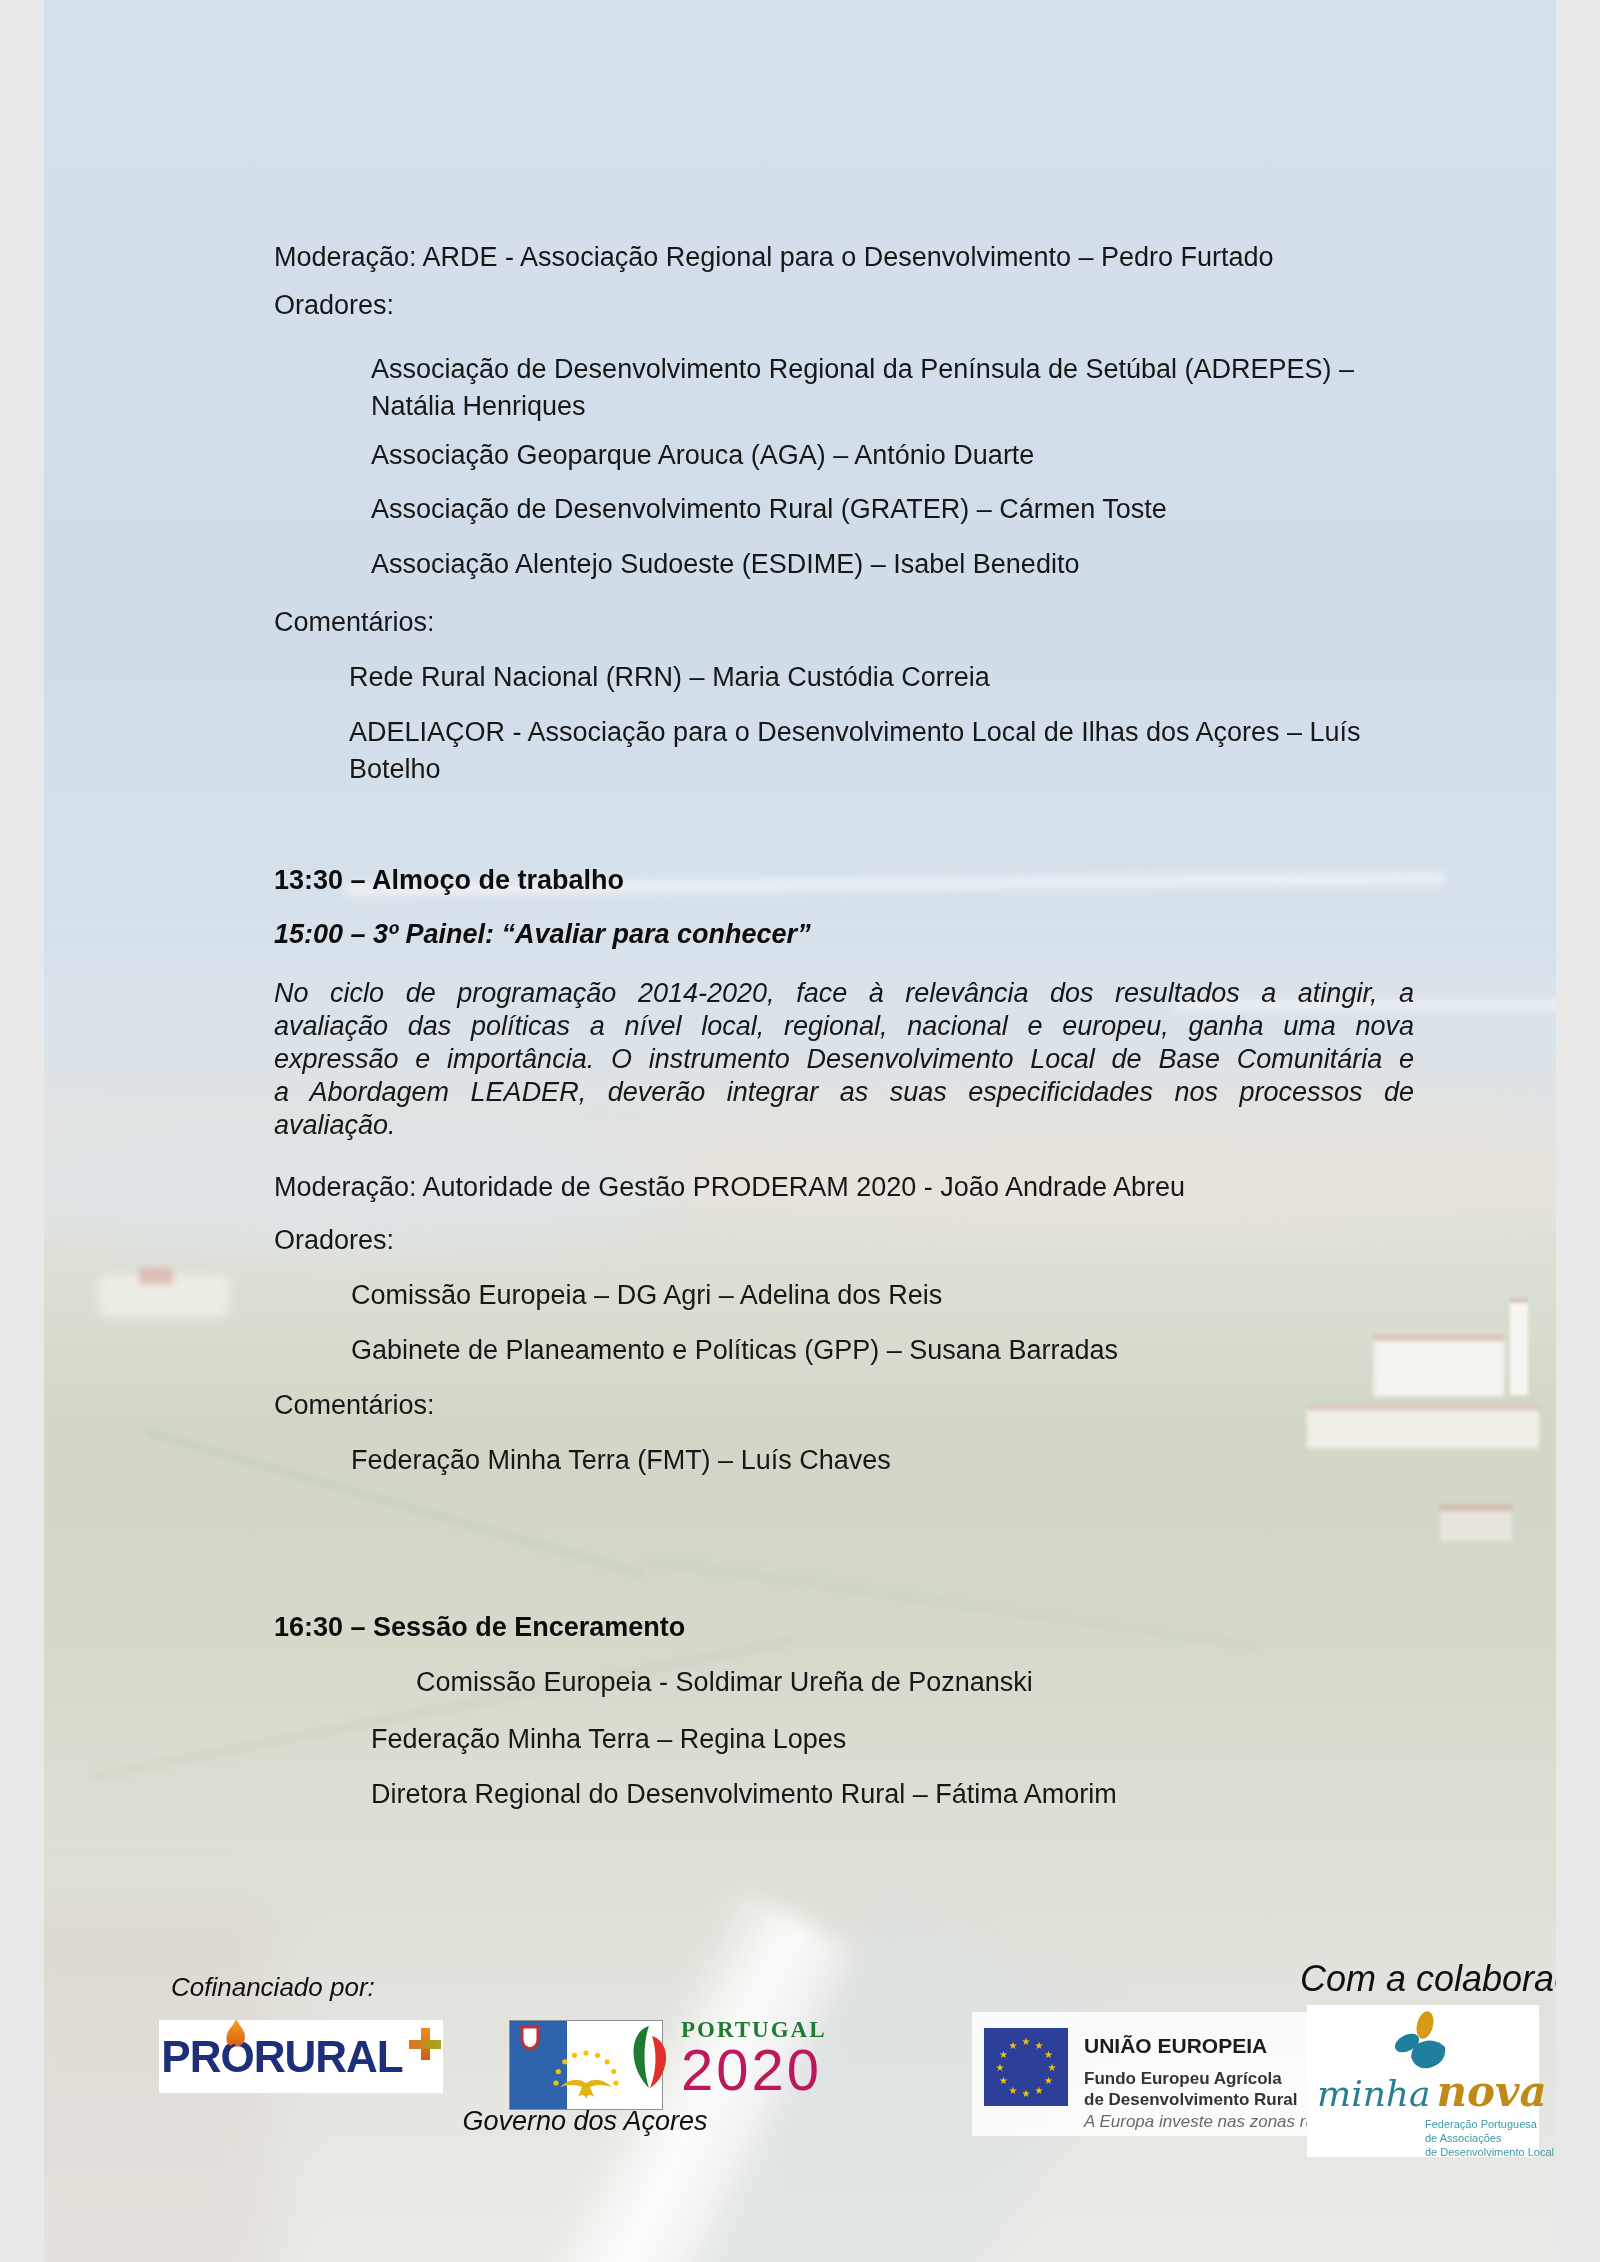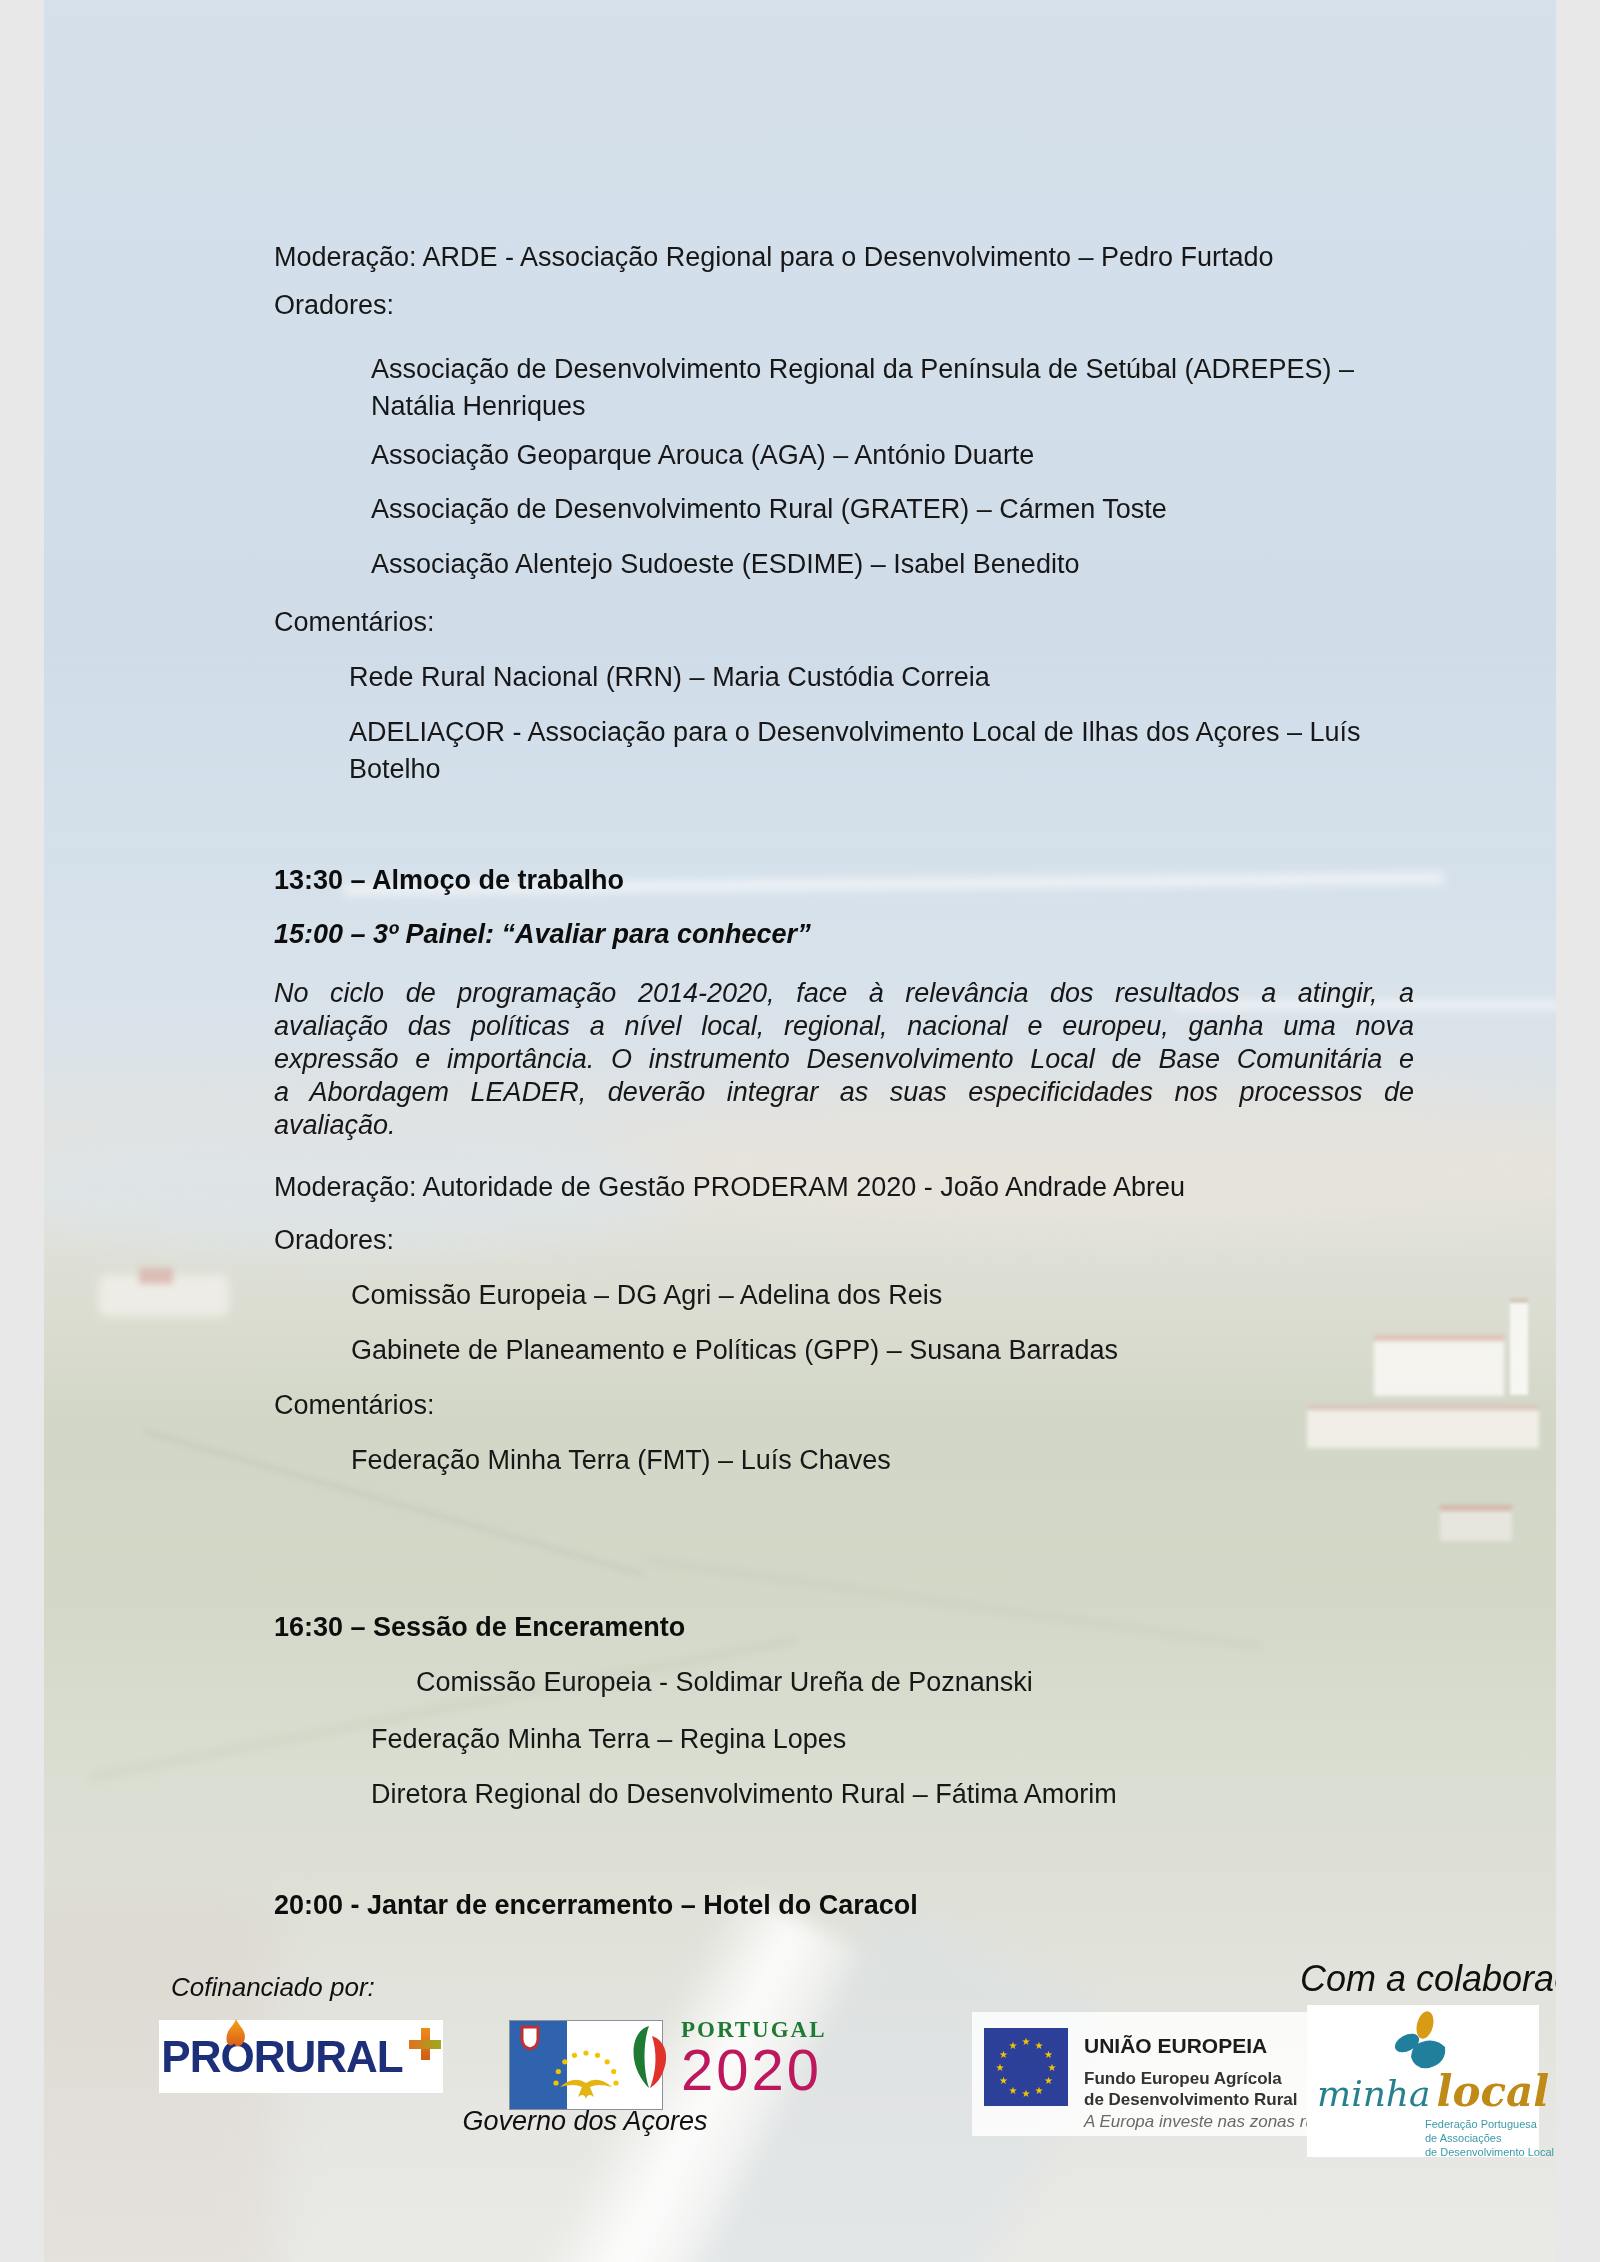--- a/index.html
+++ b/index.html
@@ -123,21 +123,20 @@
     <div class="line" style="left:307px;top:1277px;">Comissão Europeia – DG Agri – Adelina dos Reis</div>
     <div class="line" style="left:307px;top:1332px;">Gabinete de Planeamento e Políticas (GPP) – Susana Barradas</div>
     <div class="line" style="left:230px;top:1387px;">Comentários:</div>
     <div class="line" style="left:307px;top:1442px;">Federação Minha Terra (FMT) – Luís Chaves</div>
 
     <div class="line b" style="left:230px;top:1609px;">16:30 – Sessão de Enceramento</div>
     <div class="line" style="left:327px;top:1664px;margin-left:45px;">Comissão Europeia - Soldimar Ureña de Poznanski</div>
     <div class="line" style="left:327px;top:1721px;">Federação Minha Terra – Regina Lopes</div>
     <div class="line" style="left:327px;top:1776px;">Diretora Regional do Desenvolvimento Rural – Fátima Amorim</div>
 
-    <div class="line b" style="left:230px;top:1887px;">20:00 - Jantar de encerramento – Hotel do Caracol</div>
   </div>
 
   <div class="foot-label" style="left:127px;top:1972px;">Cofinanciado por:</div>
   <div class="foot-label" style="left:1256px;top:1958px;font-size:36px;">Com a colaboração da:</div>
 
   <div class="logo-box prorural">
     <div class="prorural-word">
       <span>PR</span>
         <span class="oo"><span>O</span><svg class="flame" viewBox="0 0 20 28">
             <defs>
@@ -211,21 +210,21 @@
     <div class="eu-tag">A Europa investe nas zonas rurais</div>
   </div>
 
   <div class="logo-box mt">
     <svg class="mt-icon" width="72" height="62" viewBox="0 0 72 62">
       <ellipse cx="40" cy="14" rx="8" ry="14" fill="#d89b16" transform="rotate(14 40 14)"></ellipse>
       <ellipse cx="22" cy="32" rx="13" ry="8" fill="#1f7f9c" transform="rotate(-28 22 32)"></ellipse>
       <path d="M30 34 Q48 24 60 36 Q62 52 44 57 Q30 59 26 46 Q27 38 30 34 Z" fill="#1f7f9c"></path>
     </svg>
     <div class="mt-words">
-      <span class="mt-w1">minha</span><span class="mt-w2">local</span>
+      <span class="mt-w1">minha</span><span class="mt-w2">nova</span>
     </div>
     <div class="mt-sub">
       <div>Federação Portuguesa</div>
       <div>de Associações</div>
       <div>de Desenvolvimento Local</div>
     </div>
   </div>
 
 </div>
 

